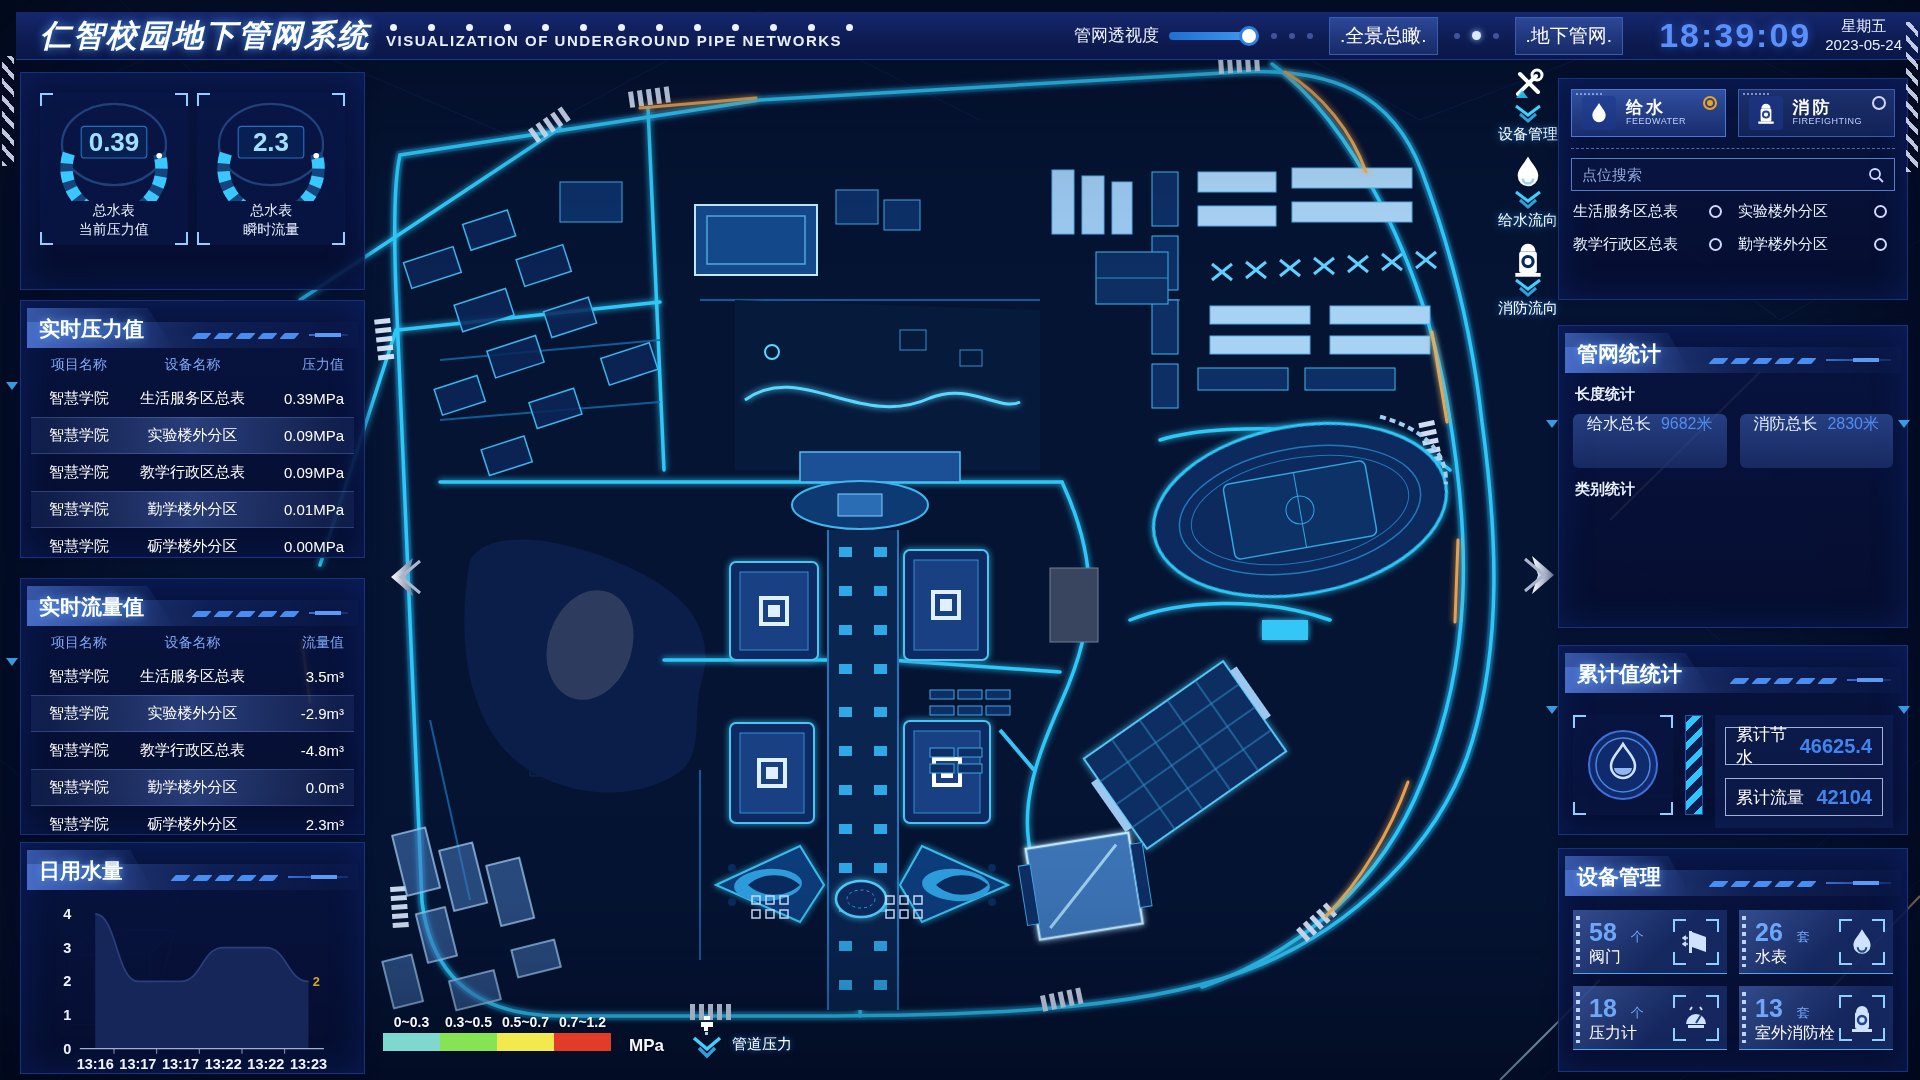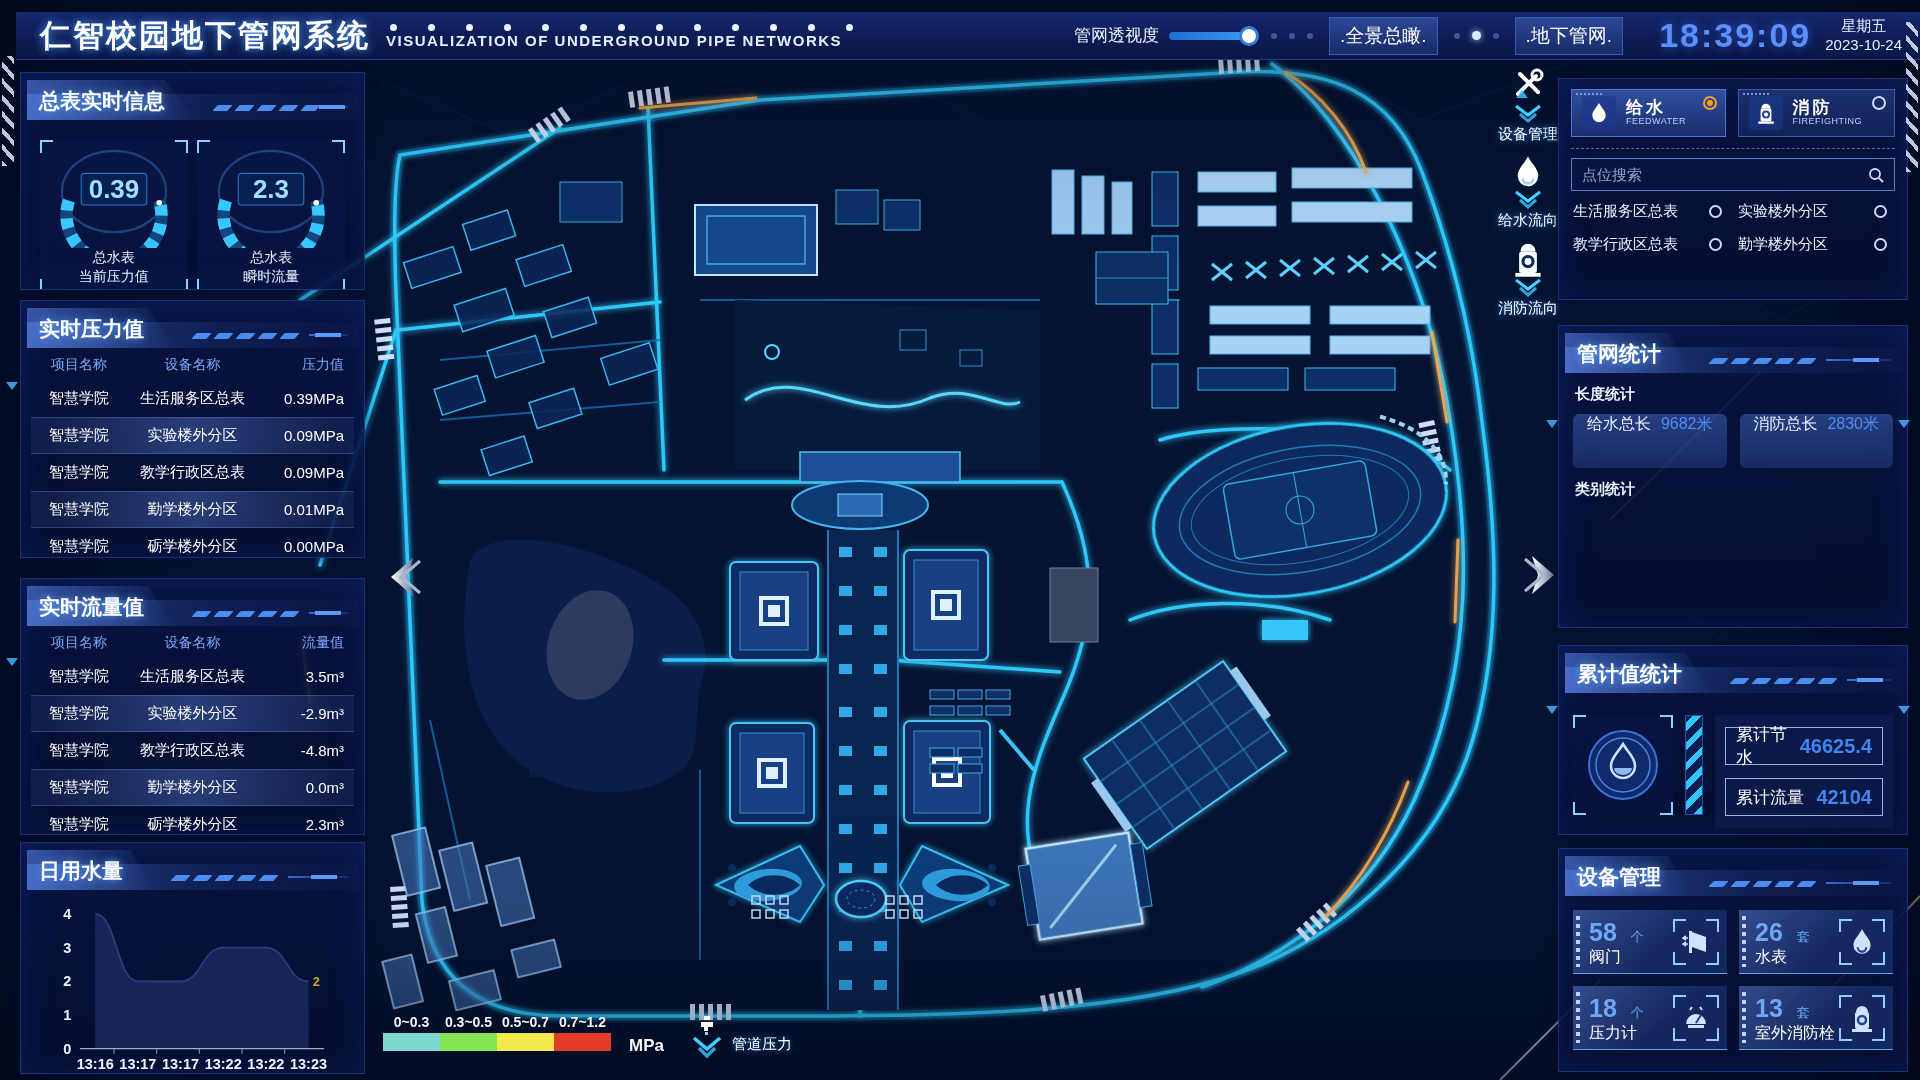--- a/index.html
+++ b/index.html
@@ -11,21 +11,21 @@
 
   
   .map{position:absolute;left:0;top:0;}
   .vignette{position:absolute;inset:0;pointer-events:none;
     box-shadow:inset 0 0 220px rgba(0,4,18,.9);}
 
   
   .hdr{position:absolute;left:16px;top:12px;right:0;height:48px;
     background:linear-gradient(180deg,#16276f 0%,#0c1a4e 70%,#0a174a 100%);
     border-bottom:1px solid #20398c;display:flex;align-items:center;z-index:30;}
-  .hdr-title{font-size:31px;font-weight:bold;color:#fff;
+  .hdr-title{font-size:31px;font-weight:bold;font-style:italic;color:#fff;
     letter-spacing:2px;margin-left:24px;white-space:nowrap;
     text-shadow:0 0 10px rgba(90,170,255,.9),2px 2px 0 rgba(10,30,90,.9);}
   .hdr-dotsub{margin-left:16px;display:flex;flex-direction:column;justify-content:center;}
   .hdr-dots{display:flex;gap:31px;margin:2px 0 1px 4px;}
   .hdr-dots i{width:7px;height:7px;border-radius:50%;background:#eef4ff;}
   .hdr-sub{color:#e8efff;font-size:15px;font-weight:bold;letter-spacing:1.5px;white-space:nowrap;}
   .hdr-right{margin-left:auto;display:flex;align-items:center;gap:10px;padding-right:10px;}
   .slider-label{color:#eef4ff;font-size:17px;}
   .slider{position:relative;width:86px;height:8px;border-radius:4px;
     background:linear-gradient(90deg,#1f6fd0,#3f9af2);cursor:pointer;}
@@ -602,47 +602,36 @@
       <div class="sep-dots">
           <i></i>
           <i class="bright"></i>
           <i></i>
         </div>
       <button class="hdr-btn">.地下管网.</button>
       <div class="clock">
         <span class="clock-time">18:39:09</span>
         <span class="clock-col">
           <span class="clock-week">星期五</span>
-          <span class="clock-date">2023-10-24</span>
+          <span class="clock-date">2023-05-24</span>
         </span>
       </div>
     </div>
   </div>
   <div class="hazard hz-l"></div>
   <div class="hazard hz-r"></div>
 
   <div class="edge-arrow" style="left:6px;top:382px;"></div>
   <div class="edge-arrow" style="left:6px;top:658px;"></div>
   <div class="edge-arrow" style="left:1546px;top:420px;"></div>
   <div class="edge-arrow" style="left:1898px;top:420px;"></div>
   <div class="edge-arrow" style="left:1546px;top:706px;"></div>
   <div class="edge-arrow" style="left:1898px;top:706px;"></div>
 
   <div class="panel" style="left:20px;top:72px;width:345px;height:218px;">
-    <div class="sec-head">
-      <span class="sec-title">总表实时信息</span>
-      <span class="slashes">
-          <i></i>
-          <i></i>
-          <i></i>
-          <i></i>
-          <i></i>
-        </span>
-      <span class="hline"></span>
-    </div>
     <div class="gauge-row">
       <div class="gauge-card cb">
         <i></i><i></i><i></i><i></i>
         <svg width="136" height="104" viewBox="0 0 120 92">
           <ellipse cx="60" cy="42" rx="46" ry="36" fill="none" stroke="rgba(90,170,255,.3)" stroke-width="2"></ellipse>
           <path d="M20,50 A42,42 0 1 0 100,50" fill="none" stroke="#16457e" stroke-width="11"></path>
           <path d="M20,50 A42,42 0 1 0 100,50" fill="none" stroke="#38c8ff" stroke-width="11" stroke-dasharray="9 7"></path>
           <circle cx="100" cy="52" r="2.5" fill="#fff"></circle>
           <rect x="31" y="26" width="58" height="28" rx="3" fill="rgba(10,40,96,.55)" stroke="#2470c0"></rect>
           <text x="60" y="48" text-anchor="middle" font-size="23" font-weight="bold" fill="#9fe0ff">0.39</text>

